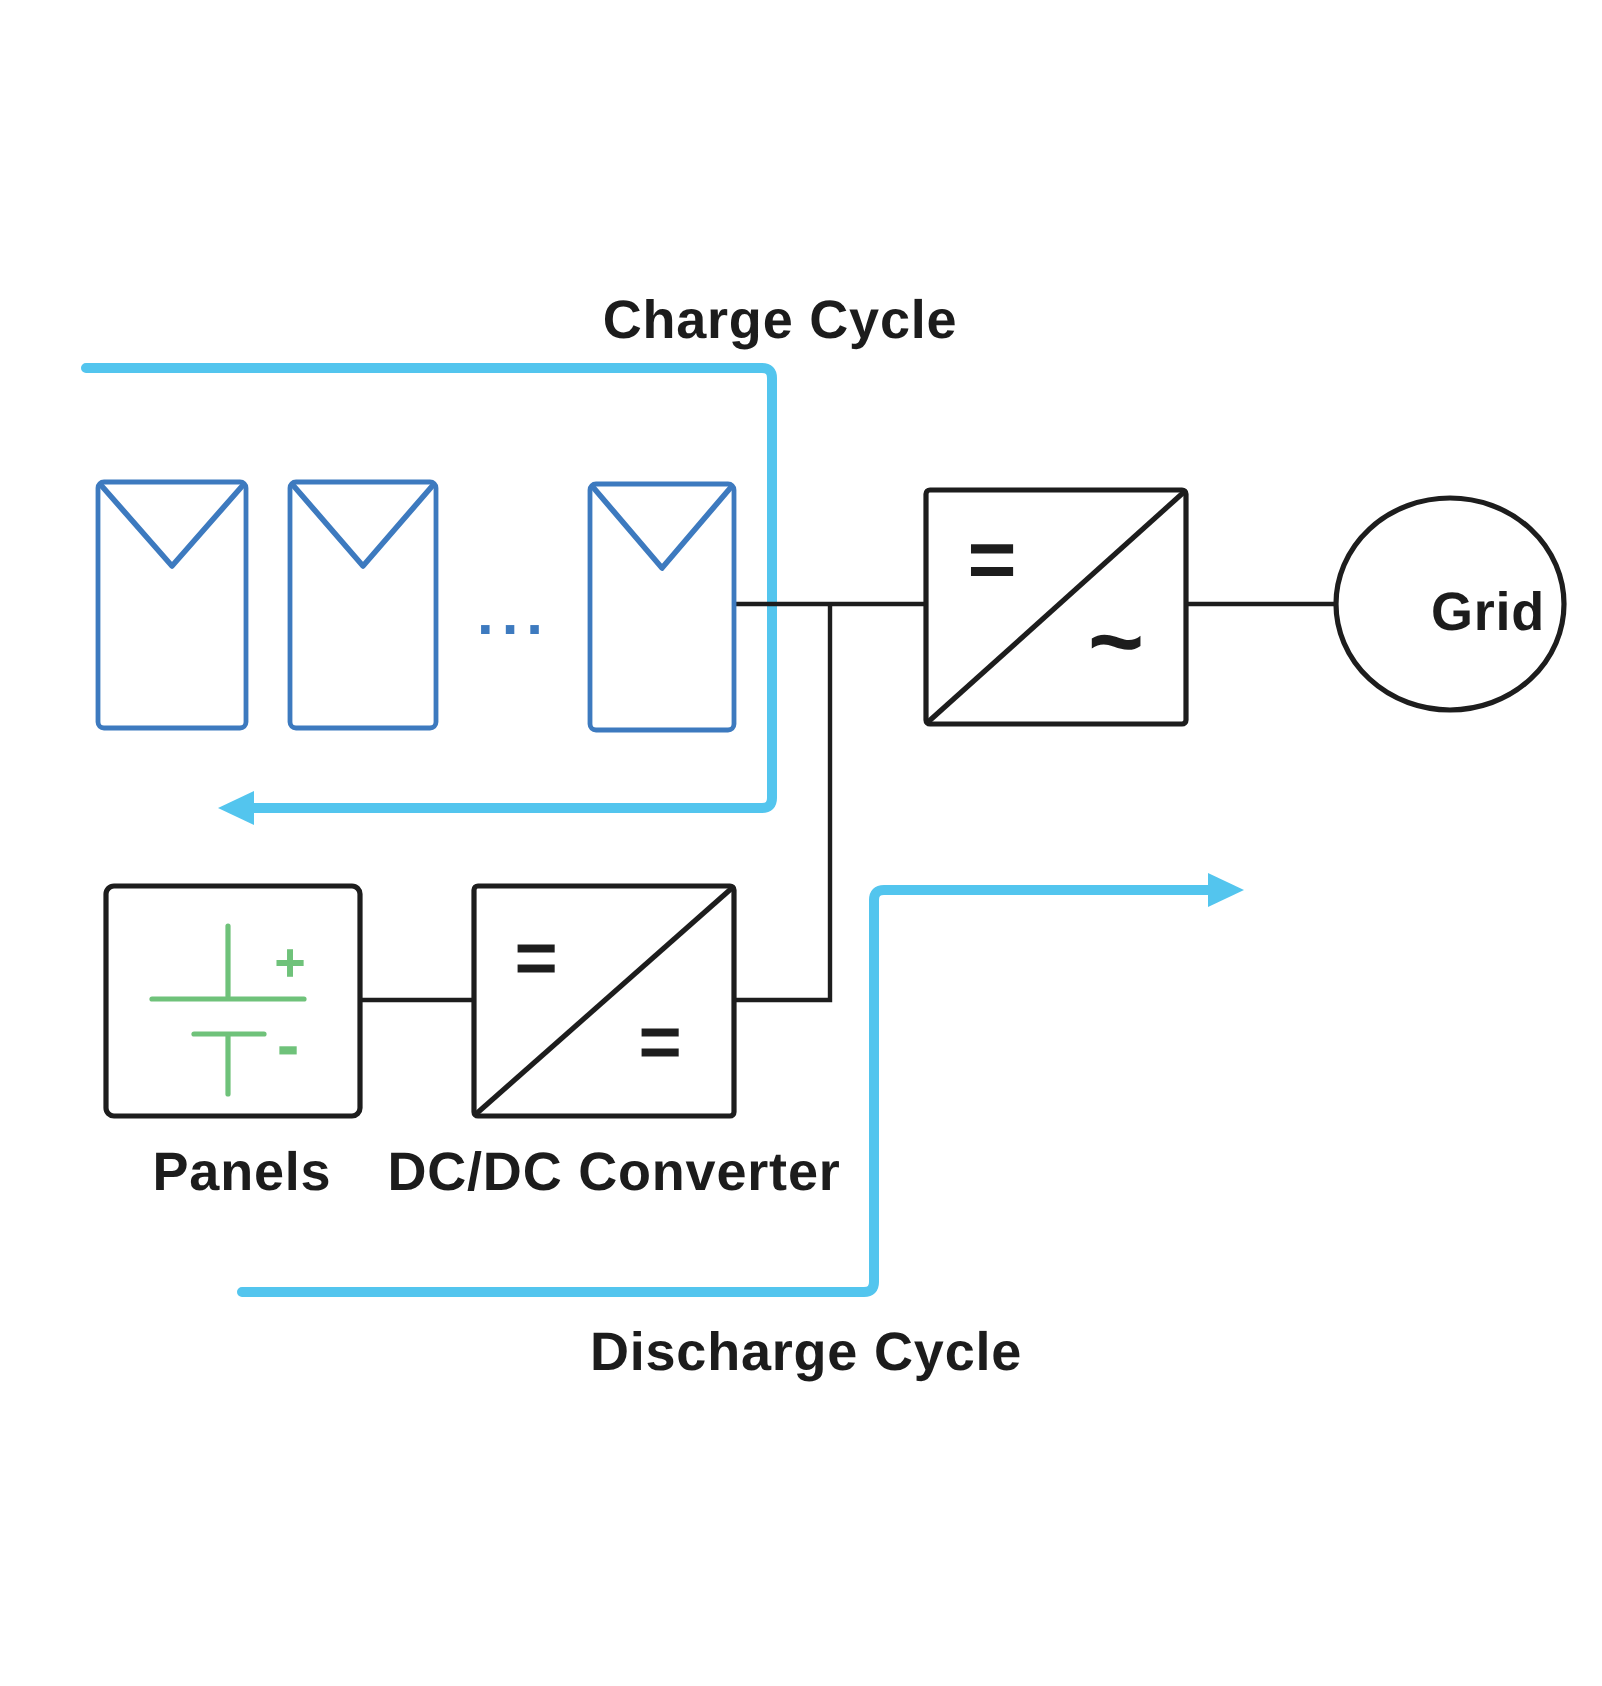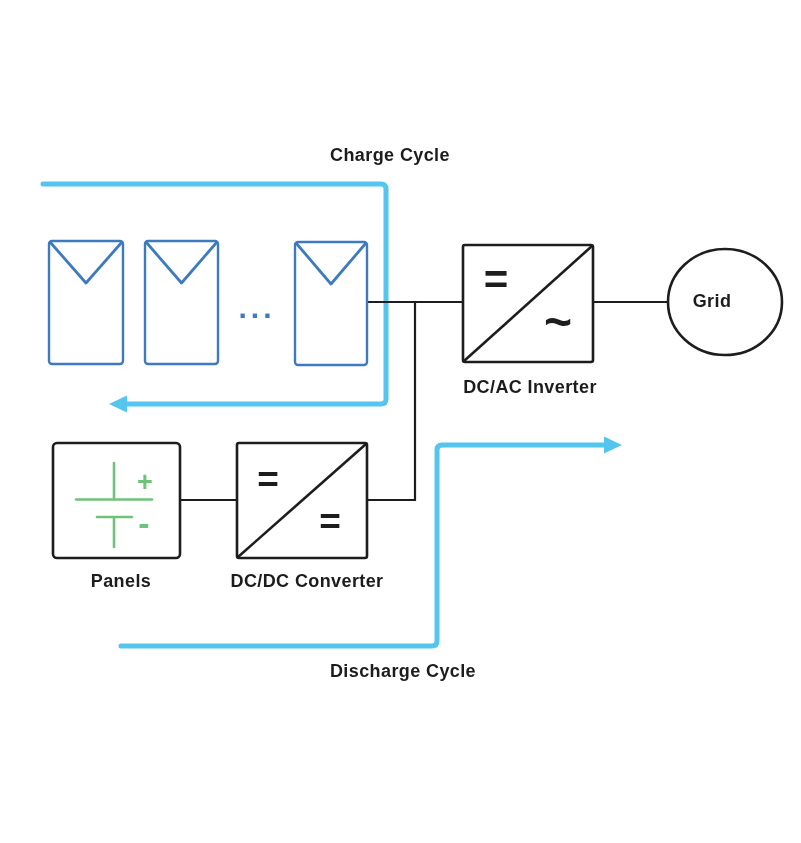--- a/index.html
+++ b/index.html
@@ -13,21 +13,21 @@
   }
   .canvas svg.diagram-lines {
     position: absolute;
     left: 0; top: 0;
     width: 801px; height: 843px;
   }
   .label {
     position: absolute;
     white-space: nowrap;
     color: #1c1c1c;
-    font-size: 18px;
+    font-size: 27px;
     font-weight: 600;
     letter-spacing: 0.4px;
     transform: translateX(-50%);
   }
   .label.bold { font-weight: 700; }
   .sym {
     position: absolute;
     display: flex;
     align-items: center;
     justify-content: center;
@@ -108,23 +108,22 @@
     </g>
 
     <ellipse cx="725" cy="302" rx="57" ry="53" fill="#ffffff" stroke="#1d1d1d" stroke-width="2.6"></ellipse>
   </svg>
 
   <div class="label" style="left:390px; top:145px;">Charge Cycle</div>
 
 
   <div class="ellipsis" style="left:257px; top:293px;">...</div>
 
-  <div class="label" style="left:530px; top:377px;">DC/AC Inverter</div>
 
-  <div class="label bold" style="left:712px; top:291px;">Grid</div>
+  <div class="label bold" style="left:744px; top:291px;">Grid</div>
 
   <div class="label" style="left:121px; top:571px;">Panels</div>
 
   <div class="label" style="left:307px; top:571px;">DC/DC Converter</div>
 
   <div class="label" style="left:403px; top:661px;">Discharge Cycle</div>
 
   <div class="sym eq-lg" style="left:496px; top:280px;">=</div>
   <div class="sym tilde" style="left:558px; top:322px;">~</div>
 

